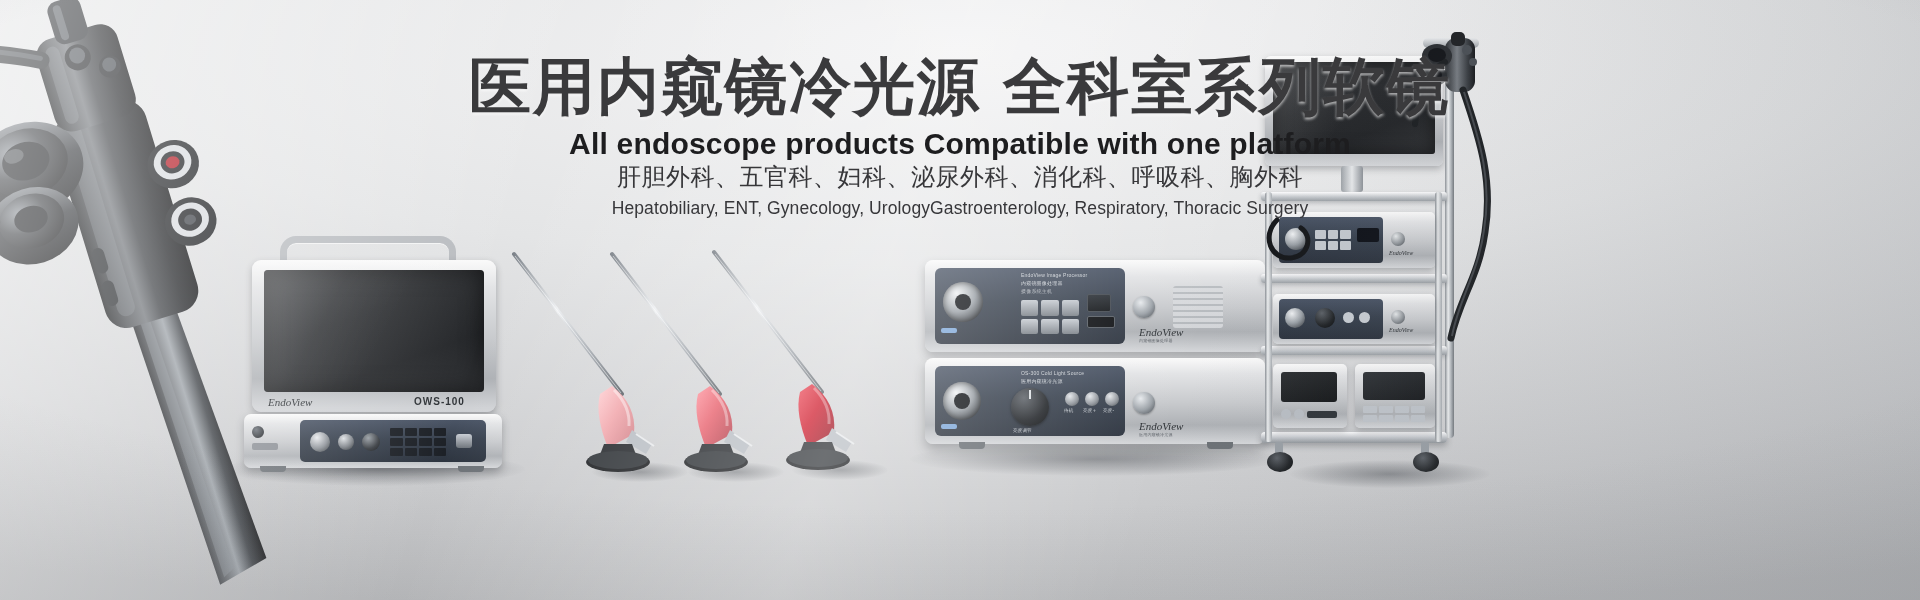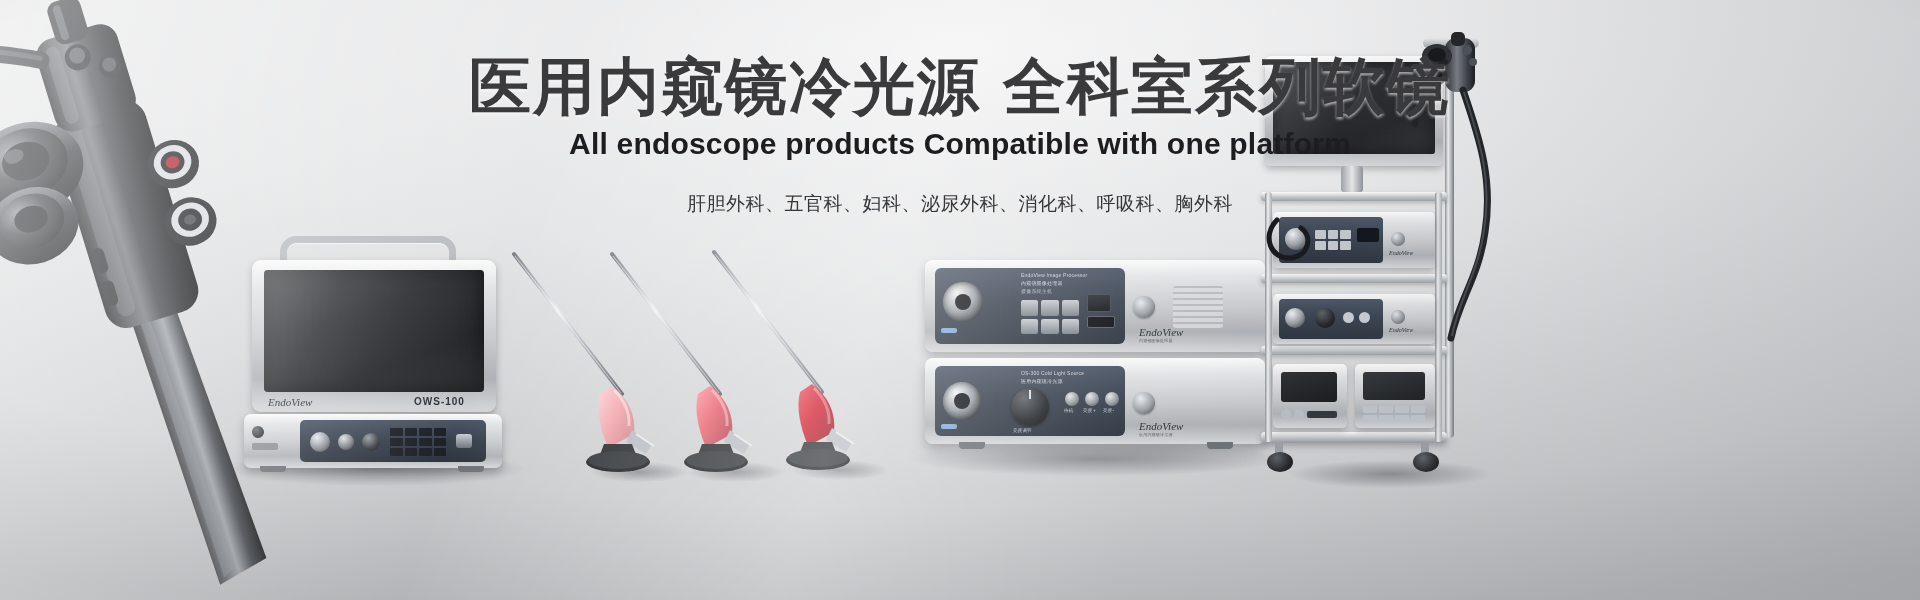--- a/index.html
+++ b/index.html
@@ -34,21 +34,21 @@
     font-size:62px;font-weight:700;color:#3a3a3c;letter-spacing:2px;line-height:1.12;
     text-shadow:0 2px 3px rgba(255,255,255,.65), 0 1px 0 rgba(0,0,0,.10);
     font-family:"DejaVu Sans","Liberation Sans",sans-serif;
   }
   .h1 .gap{display:inline-block;width:22px;}
   .h2{
     margin-top:6px;font-size:30px;font-weight:700;color:#1d1d1f;letter-spacing:.2px;
     font-family:"Liberation Sans","DejaVu Sans",sans-serif;
   }
   .sub1{
-    margin-top:30px;font-size:19px;color:#37373a;letter-spacing:.5px;
+    font-size:24px;color:#37373a;letter-spacing:.5px;
     font-family:"DejaVu Sans","Liberation Sans",sans-serif;
   }
   .sub2{
     margin-top:5px;font-size:17.5px;color:#37373a;letter-spacing:.1px;
     font-family:"Liberation Sans","DejaVu Sans",sans-serif;
   }
 
   
   .dev{position:absolute;}
   .metal{
@@ -78,20 +78,21 @@
 <body>
 
 <div class="banner">
 
   <div class="textblock">
     <div class="h1">
       <span>医用内窥镜冷光源</span><span class="gap"></span><span>全科室系列软镜</span>
     </div>
     <div class="h2">All endoscope products Compatible with one platform</div>
     <div class="sub1">肝胆外科、五官科、妇科、泌尿外科、消化科、呼吸科、胸外科</div>
+    <div class="sub2">Hepatobiliary, ENT, Gynecology, UrologyGastroenterology, Respiratory, Thoracic Surgery</div>
   </div>
 
   <div class="dev" style="left:-30px;top:-20px;width:360px;height:620px;">
     <svg width="360" height="620" viewBox="0 0 360 620">
       <defs>
         <linearGradient id="bodyG" x1="0" y1="0" x2="1" y2="0">
           <stop offset="0" stop-color="#16181a"></stop>
             <stop offset=".18" stop-color="#44474b"></stop>
           <stop offset=".38" stop-color="#6d7176"></stop>
             <stop offset=".55" stop-color="#3a3d41"></stop>

